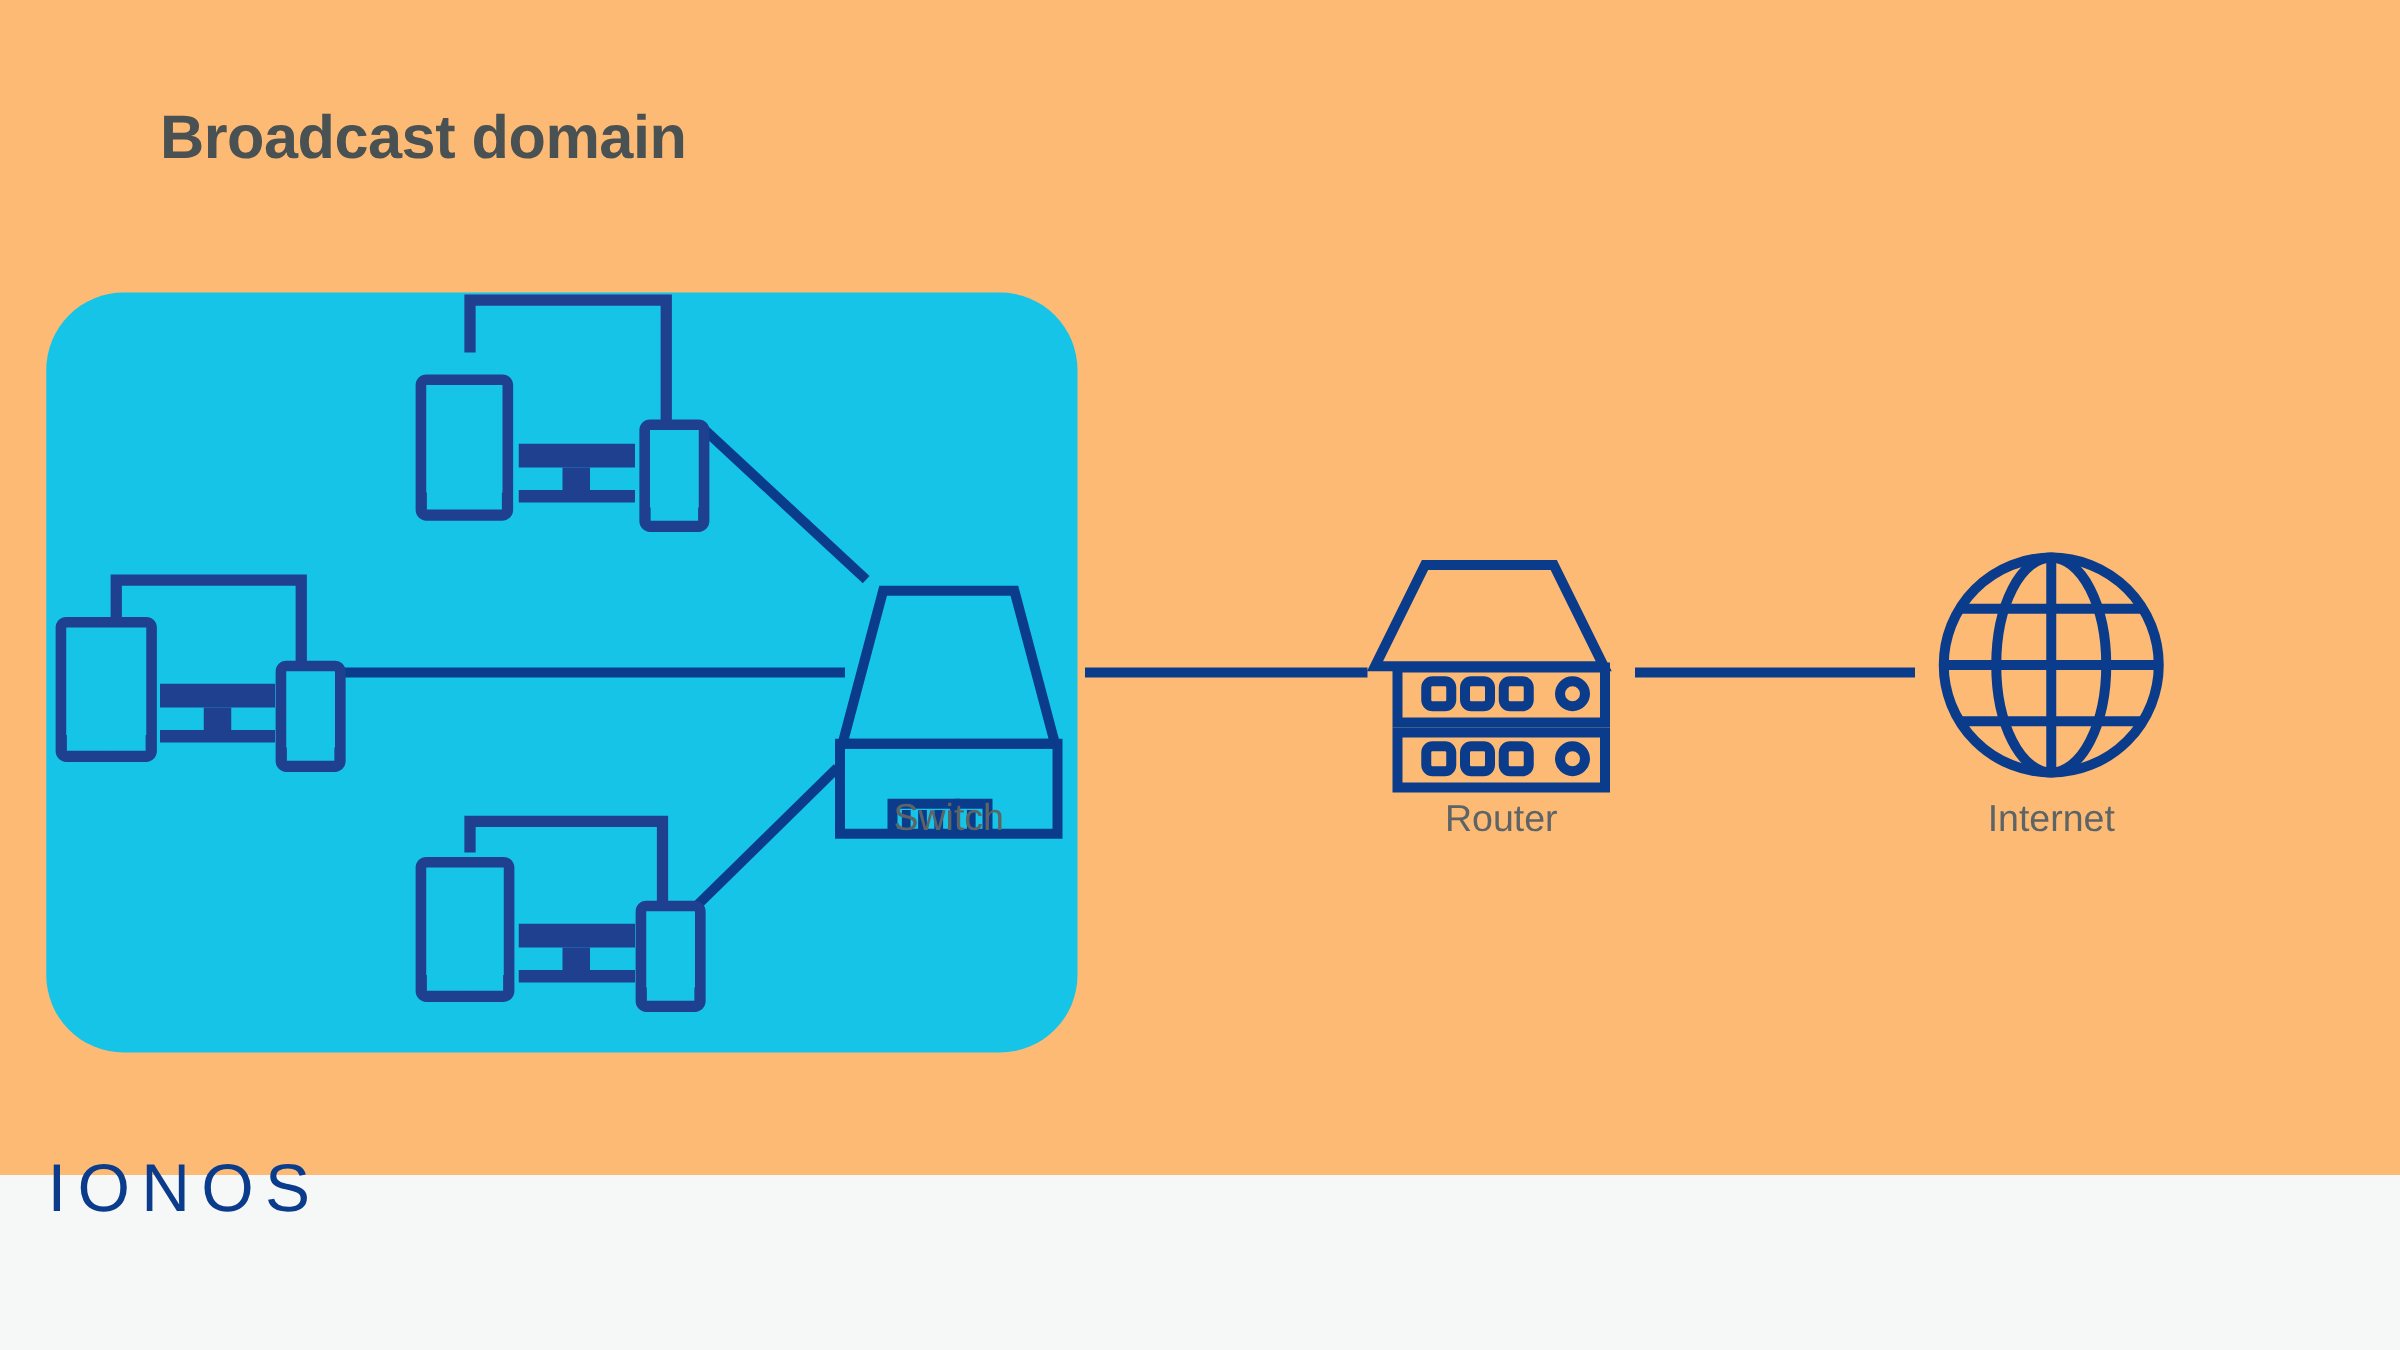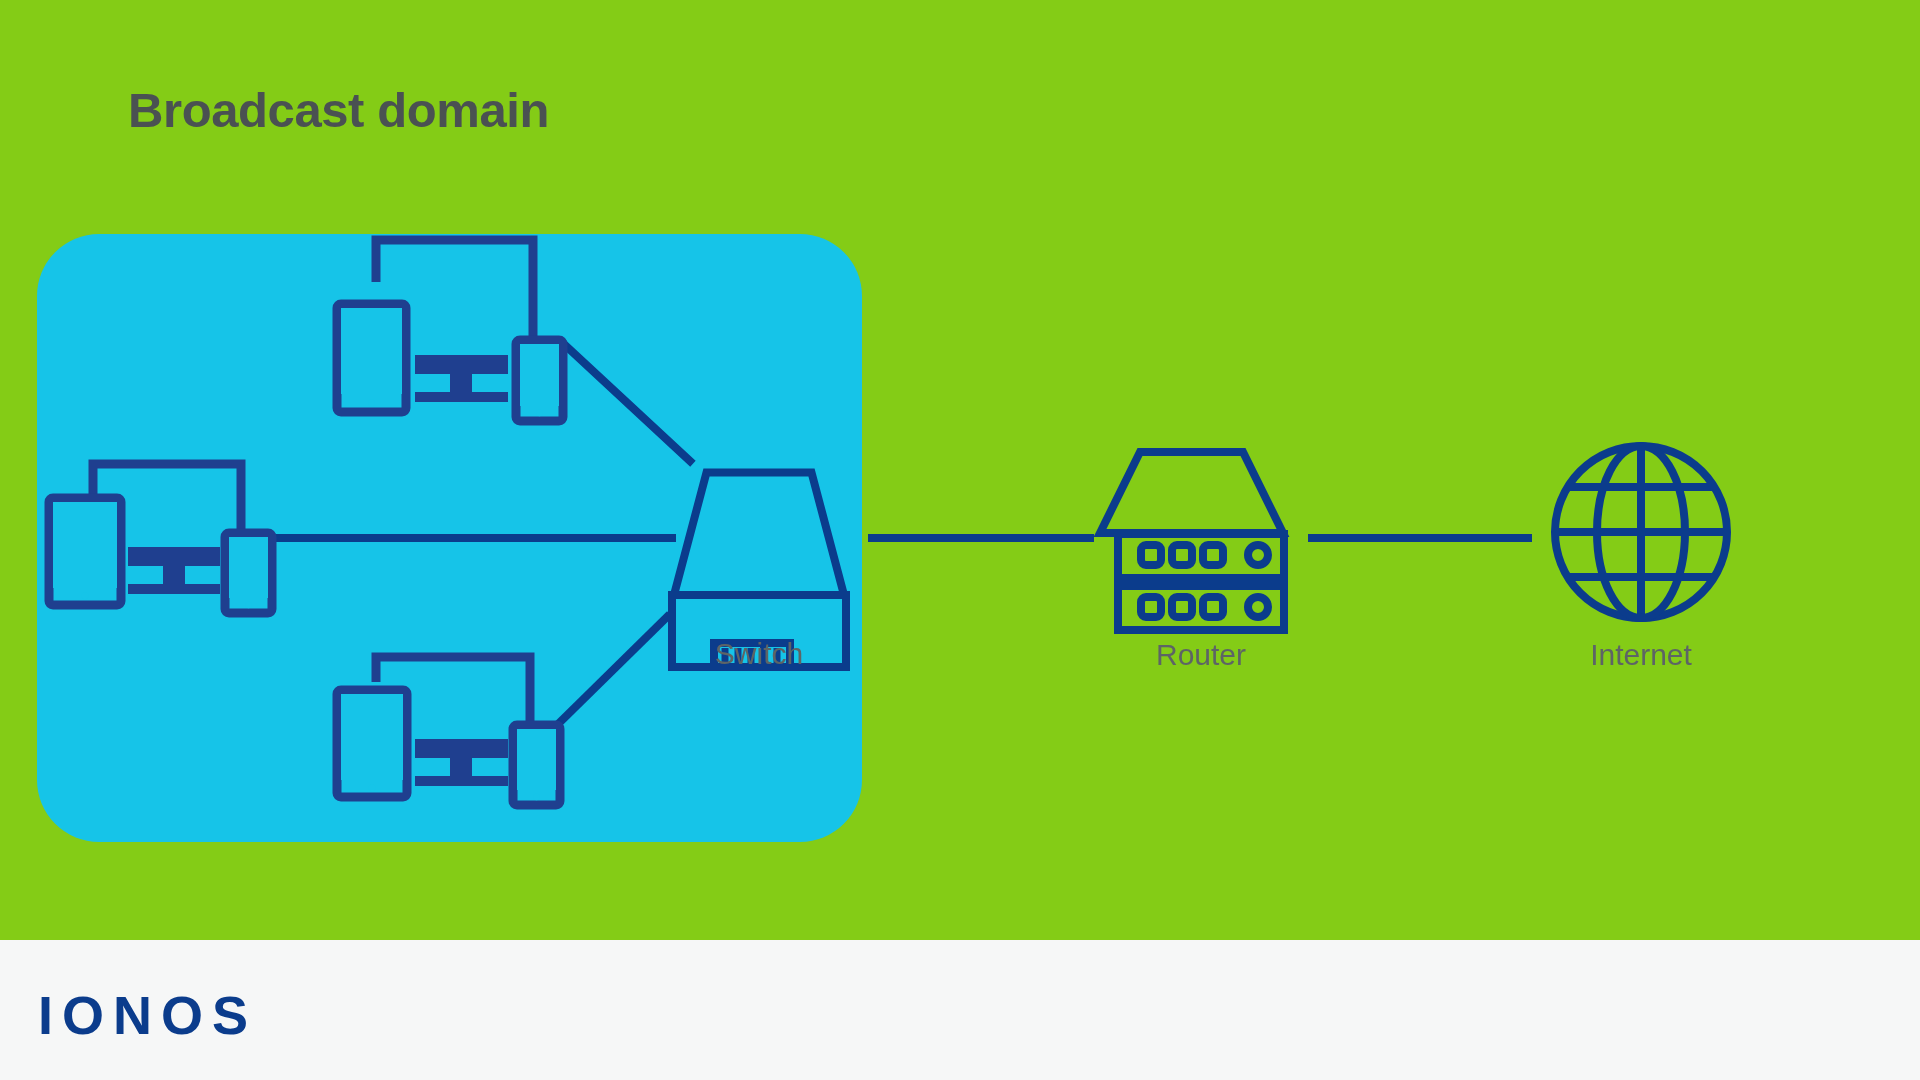--- a/index.html
+++ b/index.html
@@ -12,21 +12,21 @@
     height: 1080px;
     background: #f6f7f7;
     font-family: "Liberation Sans", sans-serif;
     overflow: hidden;
     position: relative;
   }
   #stage {
     position: relative;
     width: 1920px;
     height: 940px;
-    background: #84cc16;
+    background: #fdba74;
   }
   .page-title {
     position: absolute;
     left: 128px;
     top: 82px;
     font-size: 49px;
     font-weight: bold;
     color: #4a5152;
     letter-spacing: -0.4px;
     white-space: nowrap;
@@ -39,23 +39,23 @@
     height: 1080px;
   }
   .node-label {
     font-family: "Liberation Sans", sans-serif;
     font-size: 30px;
     fill: #5d6466;
   }
   .brand-logo {
     position: absolute;
     left: 38px;
-    top: 988px;
+    top: 924px;
     font-size: 54px;
-    font-weight: bold;
+    font-weight: normal;
     color: #0b3c8c;
     letter-spacing: 9px;
     line-height: 1;
     white-space: nowrap;
   }
 </style>
 </head>
 <body>
 
 <div id="stage">

